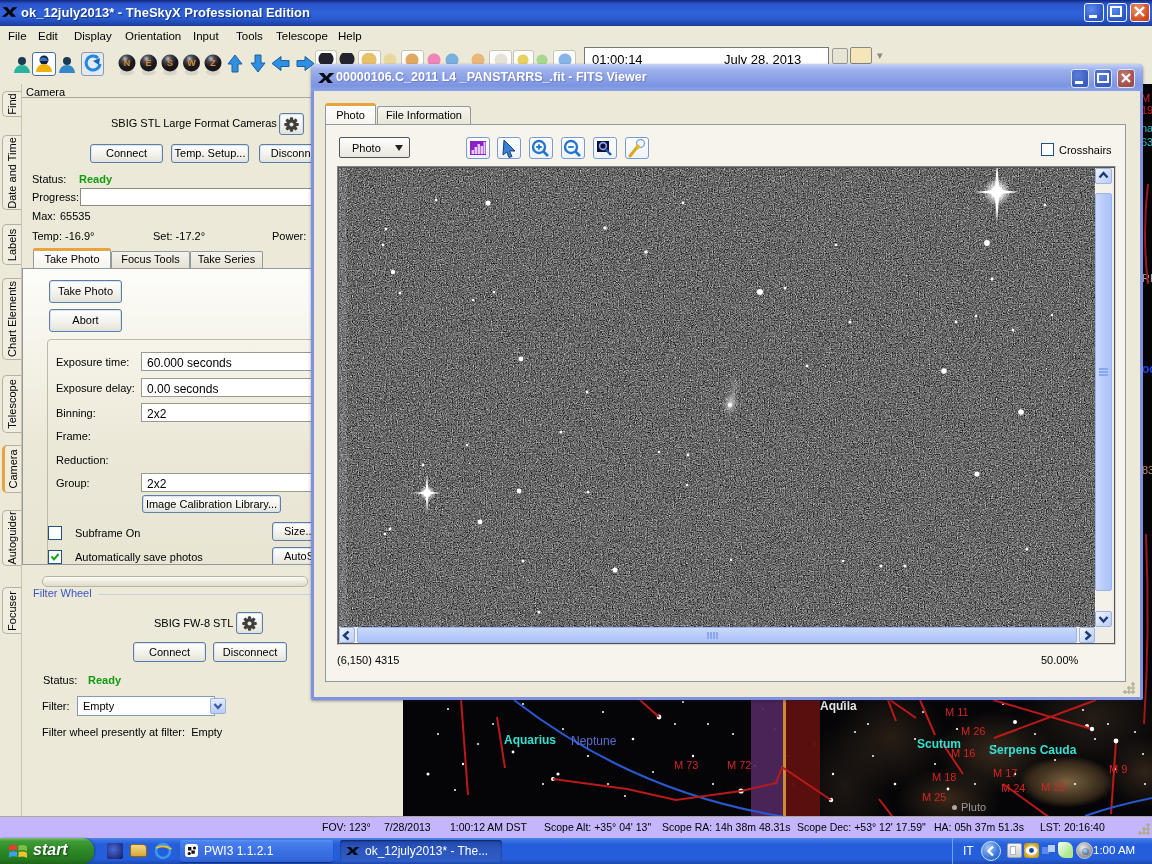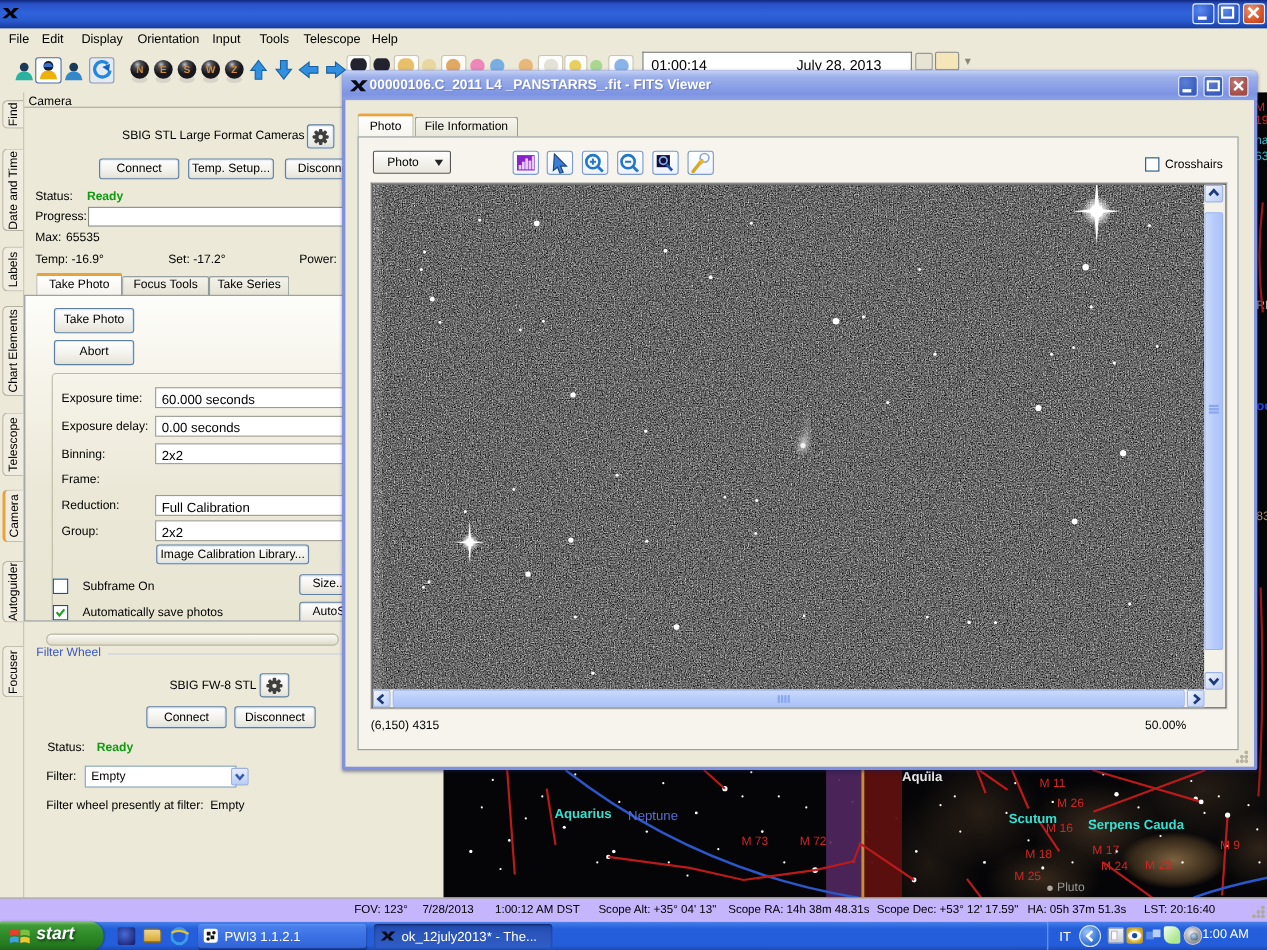--- a/index.html
+++ b/index.html
@@ -63,20 +63,21 @@
 #taskbar{left:0;top:838px;width:1152px;height:26px;
   background:linear-gradient(180deg,#4f83e8 0%,#3a74e4 8%,#245edb 25%,#245edb 82%,#1c49ac 100%);}
 </style></head>
 <body>
 <div id="stage">
 
 <div id="titlebar" class="abs">
   <svg class="abs" style="left:2px;top:6px" width="16" height="12" viewBox="0 0 24 16">
         <path d="M1 1 L8 1 L12 6 L16 1 L23 1 L15 8.5 L21 15 L14 15 L10.5 10.5 L6 15 L0 15 L8 8 Z" fill="#000"></path>
       </svg>
+  <div class="ttext">ok_12july2013* - TheSkyX Professional Edition</div>
   <div class="wbtn min" style="left:1084px"><svg width="18" height="17">
           <rect x="4" y="11" width="8" height="3" fill="#fff"></rect>
         </svg></div>
   <div class="wbtn max" style="left:1107px"><svg width="18" height="17">
           <rect x="3" y="3" width="10" height="9" fill="none" stroke="#fff" stroke-width="2"></rect>
         </svg></div>
   <div class="wbtn cls" style="left:1130px"><svg width="18" height="17">
           <path d="M4 3 L13 12 M13 3 L4 12" stroke="#fff" stroke-width="2.4"></path>
         </svg></div>
 </div>
@@ -386,21 +387,20 @@
     <div class="btn" style="left:26px;top:40px;width:73px;height:23px;padding-top:4px">Abort</div>
     <div class="abs" style="left:24px;top:70px;width:354px;height:360px;border:1px solid #bcb9a4;border-radius:4px"></div>
     <div class="lbl" style="left:33px;top:87px">Exposure time:</div>
     <div class="field" style="left:118px;top:83px;width:262px;height:19px">60.000 seconds</div>
     <div class="lbl" style="left:33px;top:113px">Exposure delay:</div>
     <div class="field" style="left:118px;top:109px;width:262px;height:19px">0.00 seconds</div>
     <div class="lbl" style="left:33px;top:138px">Binning:</div>
     <div class="field" style="left:118px;top:134px;width:262px;height:19px">2x2</div>
     <div class="lbl" style="left:33px;top:161px">Frame:</div>
     <div class="lbl" style="left:33px;top:185px">Reduction:</div>
-    <div class="field" style="left:118px;top:181px;width:262px;height:19px">Full Calibration</div>
     <div class="lbl" style="left:33px;top:208px">Group:</div>
     <div class="field" style="left:118px;top:204px;width:262px;height:19px">2x2</div>
     <div class="btn" style="left:119px;top:226px;width:139px;height:18px;padding-top:2px">Image Calibration Library...</div>
     <div class="abs" style="left:25px;top:257px;width:14px;height:14px;background:#fff;border:1px solid #1d5281"></div>
     <div class="lbl" style="left:52px;top:258px">Subframe On</div>
     <div class="btn" style="left:249px;top:253px;width:110px;height:19px;padding-top:2px;text-align:left;padding-left:11px">Size...</div>
     <div class="abs" style="left:25px;top:281px;width:14px;height:14px;background:#fff;border:1px solid #1d5281">
       <svg width="12" height="12">
             <path d="M2.5 5.5 L5 8.5 L9.5 3" stroke="#21a121" stroke-width="2" fill="none"></path>
           </svg></div>

